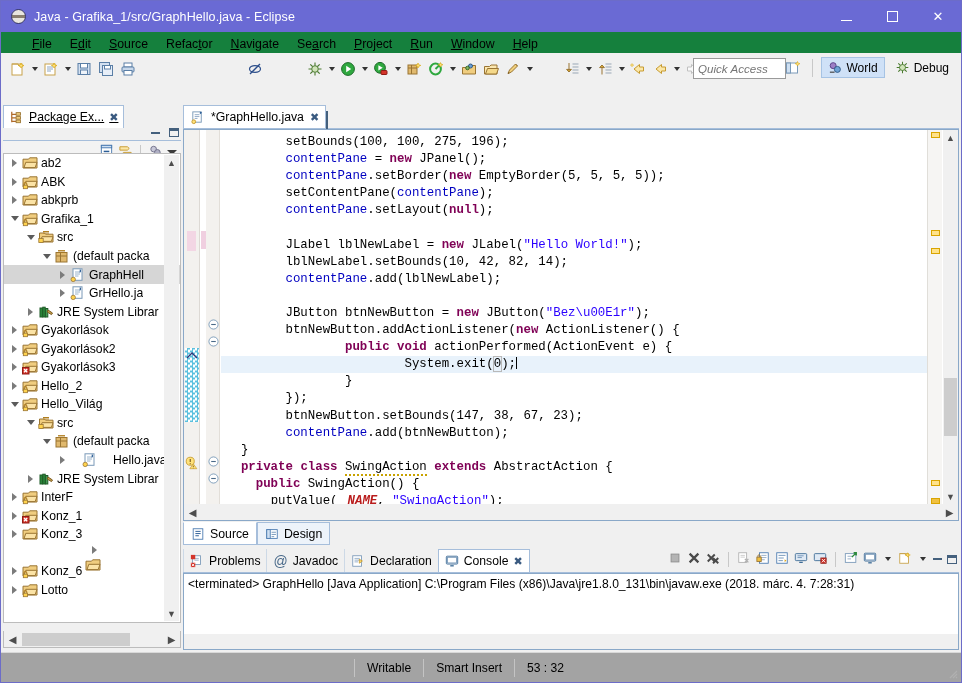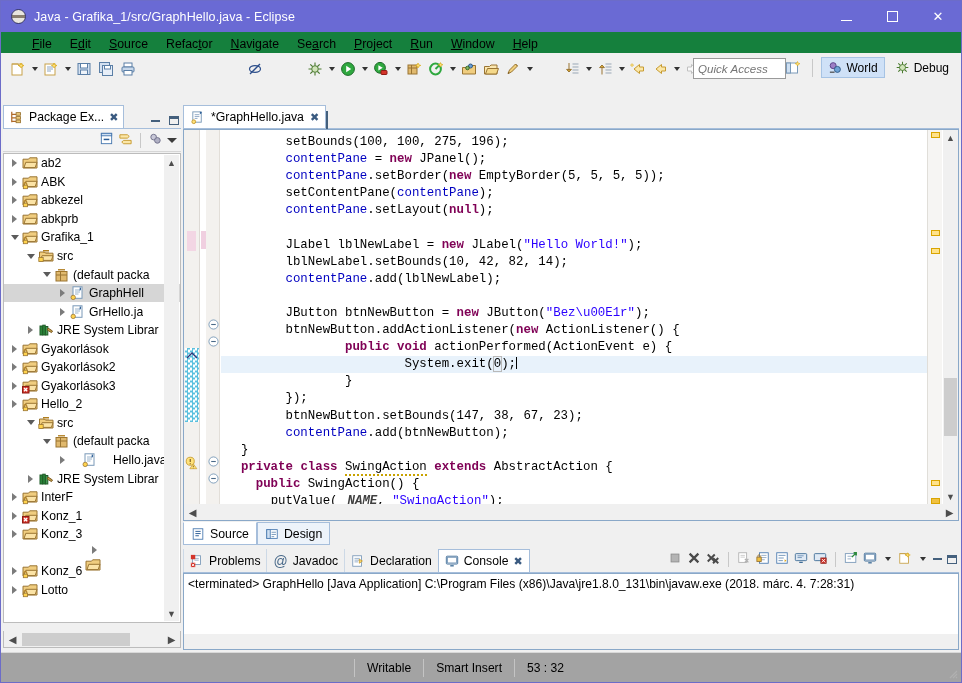--- a/index.html
+++ b/index.html
@@ -53,22 +53,22 @@
   #persp { position:absolute; right:6px; top:4px; display:flex; align-items:center; gap:4px;}
   .persp-tab { display:flex; align-items:center; gap:4px; padding:2px 6px; font-size:12px; }
   .persp-tab.active { background:#cfe1f7; border:1px solid #a6c3e4; }
   .persp-sep { width:1px; height:18px; background:#c8c8c8; margin:0 4px; }
 
   
   #main { position:absolute; left:2px; top:104px; right:2px; bottom:32px; }
 
   
   #pkgexp { position:absolute; left:0; top:0; width:178px; bottom:0; }
-  .view-tabrow { height:24px; display:flex; align-items:flex-start; position:relative;
-                 border-bottom:1px solid #a6bedb; }
+  .view-tabrow { height:36px; display:flex; align-items:flex-start; position:relative;
+                 border-bottom:1px solid #a6bedb;text-decoration:underline; }
   .view-tab { display:flex; align-items:center; gap:5px; height:23px; padding:0 5px 0 6px;
               background:#fff; border:1px solid #a6bedb; border-bottom:none;
               font-size:12.2px; }
   .view-tabrow .vt-btns { position:absolute; right:2px; bottom:3px; display:flex; gap:9px;
                           align-items:center; }
   .vt-min { width:9px; height:2px; border-bottom:2px solid #44607d; }
   .vt-max { width:10px; height:9px; border:1.5px solid #44607d; border-top-width:3px; }
   .vt-close { font-size:11px; color:#3a5a80; }
 
   .view-toolrow { height:23px; background:#f3f3f3; display:flex; align-items:center;
@@ -118,21 +118,21 @@
   #ed-fold { position:absolute; left:22px; top:0; bottom:0; width:14px; background:#f3f1ee;
              border-right:1px solid #e2ded8; }
   #code { position:absolute; left:37px; top:0; right:31px; bottom:16px; overflow:hidden;
           font-family:"Liberation Mono", monospace; font-size:12.4px; line-height:17.1px;
           padding-top:4px; white-space:pre; }
   .cl { height:17.1px; padding-left:5px; }
   .cl.hl { background:#e8f2fb; }
   .kw   { color:#7f0055; font-weight:bold; }
   .fld  { color:#0000c0; }
   .str  { color:#2a00ff; }
-  .stat { color:#404040; font-style:italic; font-weight:bold;padding-left:10px; }
+  .stat { color:#b91c1c; font-style:italic; font-weight:bold;padding-left:10px; }
   .plain{ color:#000; }
   .caretbar { display:inline-block; width:1px; height:12px; background:#000;
               vertical-align:-2px; }
   .sqbox { outline:1px solid #b9b9b9; }
   .squiggle { border-bottom:2px dotted #c8a200; }
 
   #ed-ovr { position:absolute; right:16px; top:0; bottom:16px; width:15px;
             background:#f6f5f3; border-left:1px solid #e0ded9; }
   #ed-vscroll { position:absolute; right:0; top:0; bottom:16px; width:15px; background:#f0f0f0; }
   #ed-vthumb { position:absolute; left:1px; right:1px; top:248px; height:58px; background:#cdcdcd; }
@@ -439,35 +439,20 @@
               <span class="tlabel">ABK</span>
             </div>
             <div class="trow" style="padding-left: 4px;">
               <span class="tw">
                 <span class="arrow-r"></span>
               </span>
               <span class="ticon">
                 <svg width="16" height="16" viewBox="0 0 16 16">
                   <path d="M1 4.2h5.5l1.2-1.4H15V13H1z" fill="#f0cd7f" stroke="#9a7533"></path>
                   <path d="M2 12.6l1.8-5.3H15L13.2 12.6z" fill="#fbe3a6" stroke="#9a7533"></path>
-                  <rect x="0.5" y="8.5" width="6" height="6" fill="none"></rect>
-                  <path d="M2 11.6V9.9a1.4 1.4 0 012.8 0v1.7" fill="none" stroke="#b07e20" stroke-width="1.1"></path>
-                  <rect x="1.3" y="11.2" width="4.2" height="3.5" fill="#ffd34d" stroke="#9a7533" stroke-width=".8"></rect>
-                </svg>
-              </span>
-              <span class="tlabel">abkezel</span>
-            </div>
-            <div class="trow" style="padding-left: 4px;">
-              <span class="tw">
-                <span class="arrow-r"></span>
-              </span>
-              <span class="ticon">
-                <svg width="16" height="16" viewBox="0 0 16 16">
-                  <path d="M1 4.2h5.5l1.2-1.4H15V13H1z" fill="#f0cd7f" stroke="#9a7533"></path>
-                  <path d="M2 12.6l1.8-5.3H15L13.2 12.6z" fill="#fbe3a6" stroke="#9a7533"></path>
                 </svg>
               </span>
               <span class="tlabel">abkprb</span>
             </div>
             <div class="trow" style="padding-left: 4px;">
               <span class="tw">
                 <span class="arrow-d"></span>
               </span>
               <span class="ticon">
                 <svg width="16" height="16" viewBox="0 0 16 16">
@@ -600,20 +585,35 @@
               <span class="ticon">
                 <svg width="16" height="16" viewBox="0 0 16 16">
                   <path d="M1 4.2h5.5l1.2-1.4H15V13H1z" fill="#f0cd7f" stroke="#9a7533"></path>
                   <path d="M2 12.6l1.8-5.3H15L13.2 12.6z" fill="#fbe3a6" stroke="#9a7533"></path>
                   <rect x="0.5" y="8.5" width="6" height="6" fill="none"></rect>
                   <path d="M2 11.6V9.9a1.4 1.4 0 012.8 0v1.7" fill="none" stroke="#b07e20" stroke-width="1.1"></path>
                   <rect x="1.3" y="11.2" width="4.2" height="3.5" fill="#ffd34d" stroke="#9a7533" stroke-width=".8"></rect>
                 </svg>
               </span>
               <span class="tlabel">Hello_2</span>
+            </div>
+            <div class="trow" style="padding-left: 4px;">
+              <span class="tw">
+                <span class="arrow-d"></span>
+              </span>
+              <span class="ticon">
+                <svg width="16" height="16" viewBox="0 0 16 16">
+                  <path d="M1 4.2h5.5l1.2-1.4H15V13H1z" fill="#f0cd7f" stroke="#9a7533"></path>
+                  <path d="M2 12.6l1.8-5.3H15L13.2 12.6z" fill="#fbe3a6" stroke="#9a7533"></path>
+                  <rect x="0.5" y="8.5" width="6" height="6" fill="none"></rect>
+                  <path d="M2 11.6V9.9a1.4 1.4 0 012.8 0v1.7" fill="none" stroke="#b07e20" stroke-width="1.1"></path>
+                  <rect x="1.3" y="11.2" width="4.2" height="3.5" fill="#ffd34d" stroke="#9a7533" stroke-width=".8"></rect>
+                </svg>
+              </span>
+              <span class="tlabel">Hello_Világ</span>
             </div>
             <div class="trow" style="padding-left: 20px;">
               <span class="tw">
                 <span class="arrow-d"></span>
               </span>
               <span class="ticon">
                 <svg width="16" height="16" viewBox="0 0 16 16">
                   <path d="M1.5 4h5l1 1.2H15V13H1.5z" fill="#f0cd7f" stroke="#9a7533"></path>
                   <path d="M2.5 12.4l1.6-4.7H15l-1.6 4.7z" fill="#fbe3a6" stroke="#9a7533"></path>
                   <path d="M5 2.5h6M5 4h6" stroke="#b07e20" stroke-width="1"></path>

